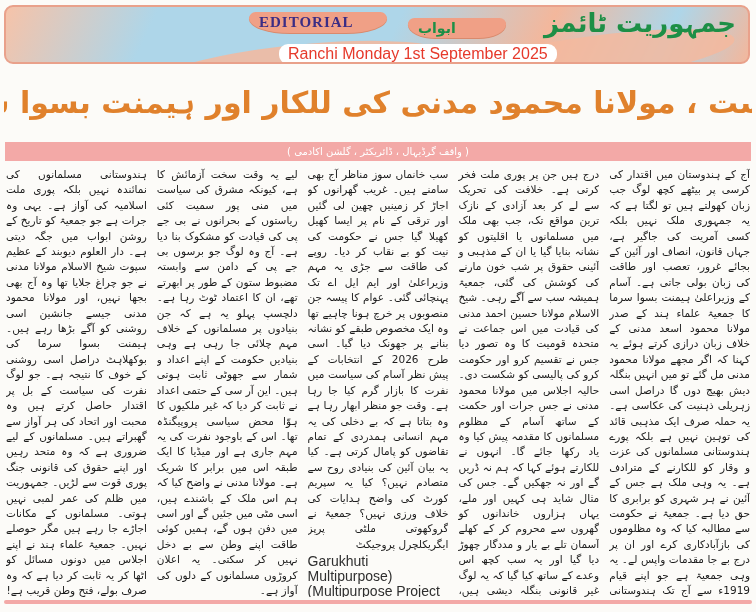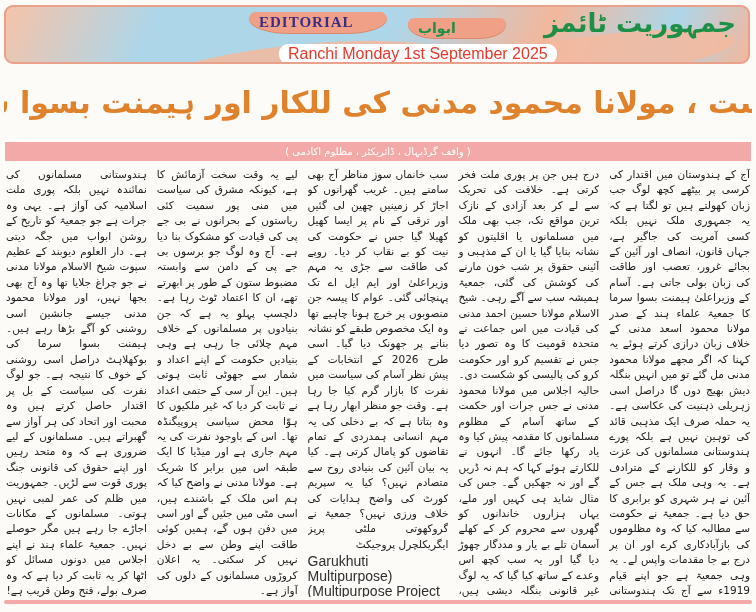--- a/index.html
+++ b/index.html
@@ -99,21 +99,21 @@
     <span>ابواب</span>
   </div>
 
   <div class="mast-right">
     <div class="paper-ur">جمہوریت ٹائمز</div>
   </div>
 </div>
 
 <div class="headline">آسام کی بدلتی سیاست ، مولانا محمود مدنی کی للکار اور ہیمنت بسوا سرما کی بوکھلاہٹ !</div>
 
-<div class="byline-band">( واقف گرڈیہال ، ڈائریکٹر ، مظلوم اکادمی )</div>
+<div class="byline-band">( واقف گرڈیہال ، ڈائریکٹر ، گلشن اکادمی )</div>
 
 <div class="columns">
 
   <div class="col">
     <span class="lead">آج کے ہندوستان میں اقتدار کی کرسی پر بیٹھے کچھ لوگ جب زبان کھولتے ہیں تو لگتا ہے کہ یہ جمہوری ملک نہیں بلکہ کسی آمریت کی جاگیر ہے، جہاں قانون، انصاف اور آئین کے بجائے غرور، تعصب اور طاقت کی زبان بولی جاتی ہے۔ آسام کے وزیراعلیٰ ہیمنت بسوا سرما کا جمعیۃ علماء ہند کے صدر مولانا محمود اسعد مدنی کے خلاف زبان درازی کرتے ہوئے یہ کہنا کہ اگر مجھے مولانا محمود مدنی مل گئے تو میں انہیں بنگلہ دیش بھیج دوں گا دراصل اسی زہریلی ذہنیت کی عکاسی ہے۔ یہ حملہ صرف ایک مذہبی قائد کی توہین نہیں ہے بلکہ پورے ہندوستانی مسلمانوں کی عزت و وقار کو للکارنے کے مترادف ہے۔ یہ وہی ملک ہے جس کے آئین نے ہر شہری کو برابری کا حق دیا ہے۔ جمعیۃ نے حکومت سے مطالبہ کیا کہ وہ مظلوموں کی بازآبادکاری کرے اور ان پر درج بے جا مقدمات واپس لے۔ یہ وہی جمعیۃ ہے جو اپنے قیام 1919ء سے آج تک ہندوستانی مسلمانوں کے لیے ڈھال بنی ہوئی ہے۔ اس کی تاریخ میں قربانیوں کے ایسے ایسے باب</span>
   </div>
 
   <div class="col">
     <span>درج ہیں جن پر پوری ملت فخر کرتی ہے۔ خلافت کی تحریک سے لے کر بعد آزادی کے نازک ترین مواقع تک، جب بھی ملک میں مسلمانوں یا اقلیتوں کو نشانہ بنایا گیا یا ان کے مذہبی و آئینی حقوق پر شب خون مارنے کی کوشش کی گئی، جمعیۃ ہمیشہ سب سے آگے رہی۔ شیخ الاسلام مولانا حسین احمد مدنی کی قیادت میں اس جماعت نے متحدہ قومیت کا وہ تصور دیا جس نے تقسیم کرو اور حکومت کرو کی پالیسی کو شکست دی۔ حالیہ اجلاس میں مولانا محمود مدنی نے جس جرات اور حکمت کے ساتھ آسام کے مظلوم مسلمانوں کا مقدمہ پیش کیا وہ یاد رکھا جائے گا۔ انہوں نے للکارتے ہوئے کہا کہ ہم نہ ڈریں گے اور نہ جھکیں گے۔ جس کی مثال شاید ہی کہیں اور ملے، یہاں ہزاروں خاندانوں کو گھروں سے محروم کر کے کھلے آسمان تلے بے یار و مددگار چھوڑ دیا گیا اور یہ سب کچھ اس وعدے کے ساتھ کیا گیا کہ یہ لوگ غیر قانونی بنگلہ دیشی ہیں، جب کہ اب تک اجاڑ دیے گئے</span>
   </div>

